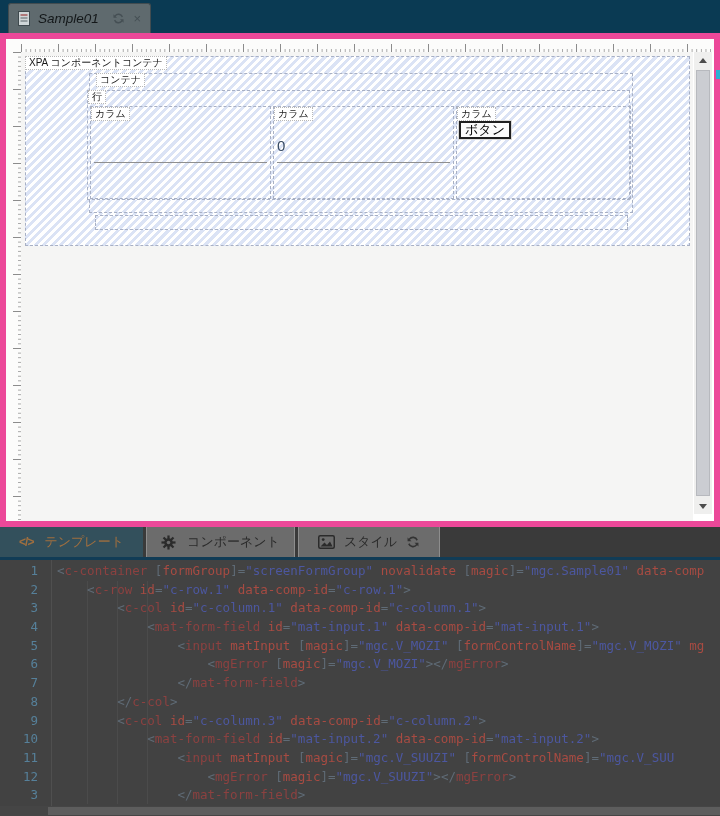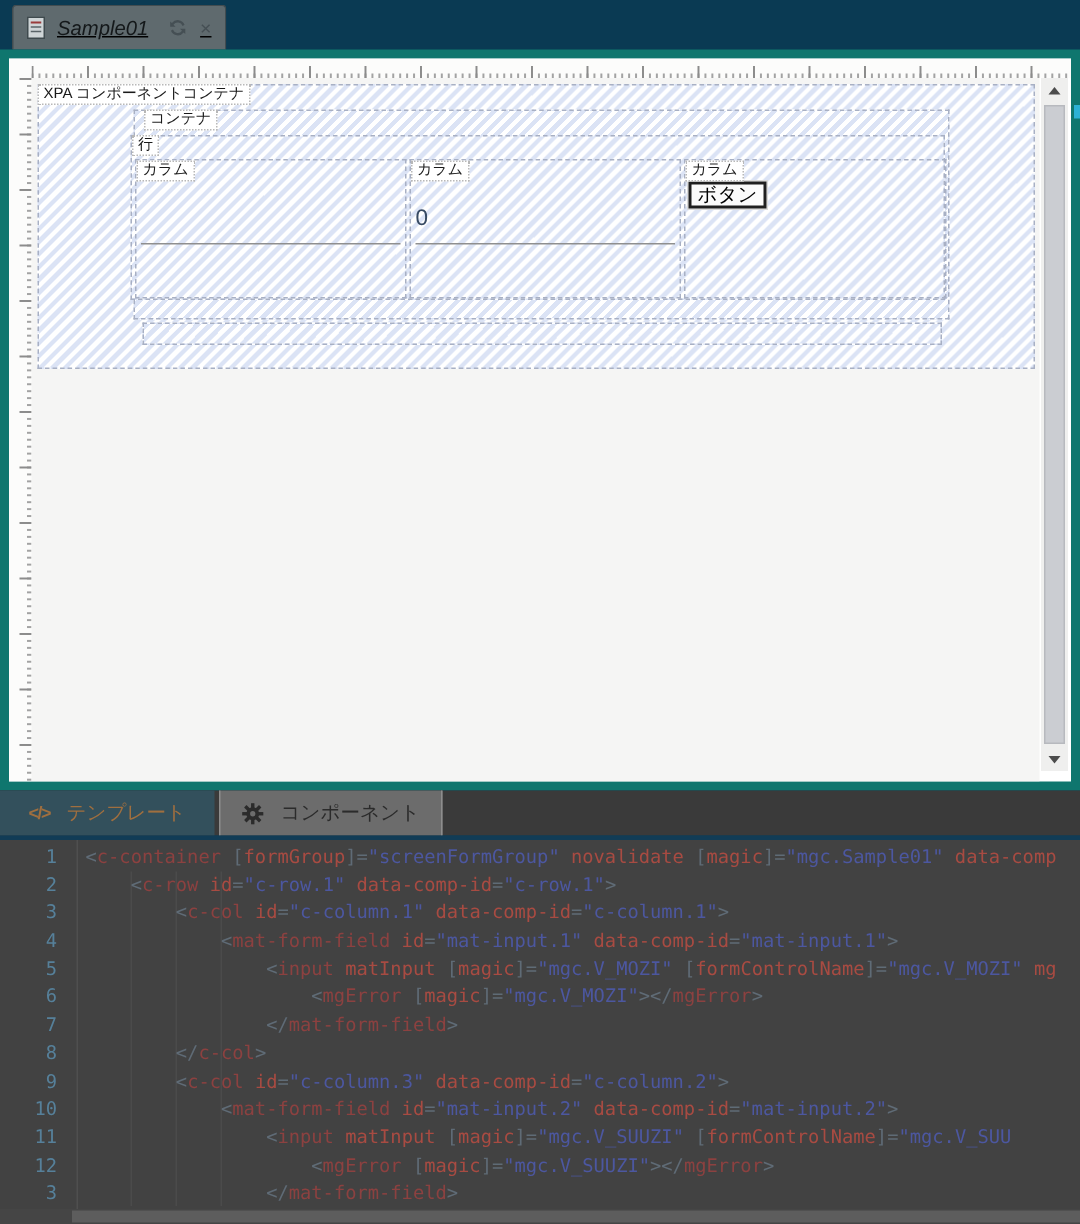--- a/index.html
+++ b/index.html
@@ -3,26 +3,26 @@
 <meta charset="utf-8">
 <style>
   html,body{margin:0;padding:0;}
   body{font-family:"Liberation Sans","DejaVu Sans",sans-serif;}
   .stage{position:relative;width:720px;height:816px;overflow:hidden;background:#0a3a53;}
 
   
   .tabbar{position:absolute;left:0;top:0;width:720px;height:33px;background:#0a3a53;}
   .doc-tab{position:absolute;left:8px;top:3px;width:143px;height:30px;background:#5f6a6e;
     border:1px solid #424c50;border-bottom:none;border-radius:3px 3px 0 0;
-    display:flex;align-items:center;gap:8px;padding:0 9px;box-sizing:border-box;text-decoration:underline;}
+    display:flex;align-items:center;gap:8px;padding:0 9px;box-sizing:border-box;}
   .doc-title{font-style:italic;font-size:13.5px;color:#14181a;font-weight:500;white-space:nowrap;flex:1;}
   .doc-tab .mini{color:#454f54;font-size:13px;line-height:1;}
 
   
-  .canvas-frame{position:absolute;left:0;top:33px;width:720px;height:494px;background:#0f766e;box-sizing:border-box;}
+  .canvas-frame{position:absolute;left:0;top:33px;width:720px;height:494px;background:#ec4899;box-sizing:border-box;}
   .canvas-inner{position:absolute;left:6px;top:6px;right:6px;bottom:6px;background:#ffffff;overflow:hidden;}
   .ruler-corner{position:absolute;left:0;top:0;width:15px;height:13px;background:#fcfcfb;}
   .ruler-top{position:absolute;left:15px;top:0;right:0;height:13px;background:#fcfcfb;
     background-image:linear-gradient(90deg,#8c8c8c 0,#8c8c8c 1px,transparent 1px),
                      linear-gradient(90deg,#a3a3a3 0,#a3a3a3 1px,transparent 1px);
     background-size:37px 8px,4.63px 3px;background-repeat:repeat-x,repeat-x;
     background-position:left bottom,left bottom;}
   .ruler-left{position:absolute;left:0;top:13px;width:15px;bottom:0;background:#fcfcfb;
     background-image:linear-gradient(180deg,#8c8c8c 0,#8c8c8c 1px,transparent 1px),
                      linear-gradient(180deg,#a3a3a3 0,#a3a3a3 1px,transparent 1px);
@@ -176,20 +176,36 @@
             <rect x="6.8" y="0.5" width="2.4" height="15"></rect>
             <rect x="0.5" y="6.8" width="15" height="2.4"></rect>
             <rect x="6.8" y="0.5" width="2.4" height="15" transform="rotate(45 8 8)"></rect>
             <rect x="6.8" y="0.5" width="2.4" height="15" transform="rotate(-45 8 8)"></rect>
             <circle cx="8" cy="8" r="4.6"></circle>
           </g>
           <circle cx="8" cy="8" r="1.9" fill="#6c6c6c"></circle>
         </svg>
       </span>
       <span>コンポーネント</span>
+    </div>
+    <div class="tb-tab tb-gray tb-style">
+      <span>
+        <svg width="17" height="14" viewBox="0 0 17 14">
+          <rect x="0.75" y="0.75" width="15.5" height="12.5" rx="1.5" fill="none" stroke="#2b2b2b" stroke-width="1.5"></rect>
+          <circle cx="5.2" cy="4.6" r="1.4" fill="#2b2b2b"></circle>
+          <path d="M2.5 11.5l4-4 2.5 2.5 3-3.5 2.5 5z" fill="#2b2b2b"></path>
+        </svg>
+      </span>
+      <span>スタイル</span>
+      <span>
+        <svg width="14" height="14" viewBox="0 0 16 16" fill="#333333">
+          <path d="M13.6 5.5A6 6 0 0 0 3.2 4.2L1.8 2.8v4.4h4.4L4.5 5.5a4.3 4.3 0 0 1 7.5 1z"></path>
+          <path d="M2.4 10.5a6 6 0 0 0 10.4 1.3l1.4 1.4V8.8H9.8l1.7 1.7a4.3 4.3 0 0 1-7.5-1z"></path>
+        </svg>
+      </span>
     </div>
     <div class="tb-spacer"></div>
   </div>
   <div class="navy-strip"></div>
 
   <div class="code-area" style="--tag: #8c4140; --attr: #a84b42; --str: #4c57a0; --punct: #5f6b76; --lineno: #56809a;">
     <div class="gutter-sep"></div>
     <div class="indent-guide" style="left:87px;"></div>
     <div class="indent-guide" style="left:117px;"></div>
     <div class="indent-guide" style="left:147px;"></div>

